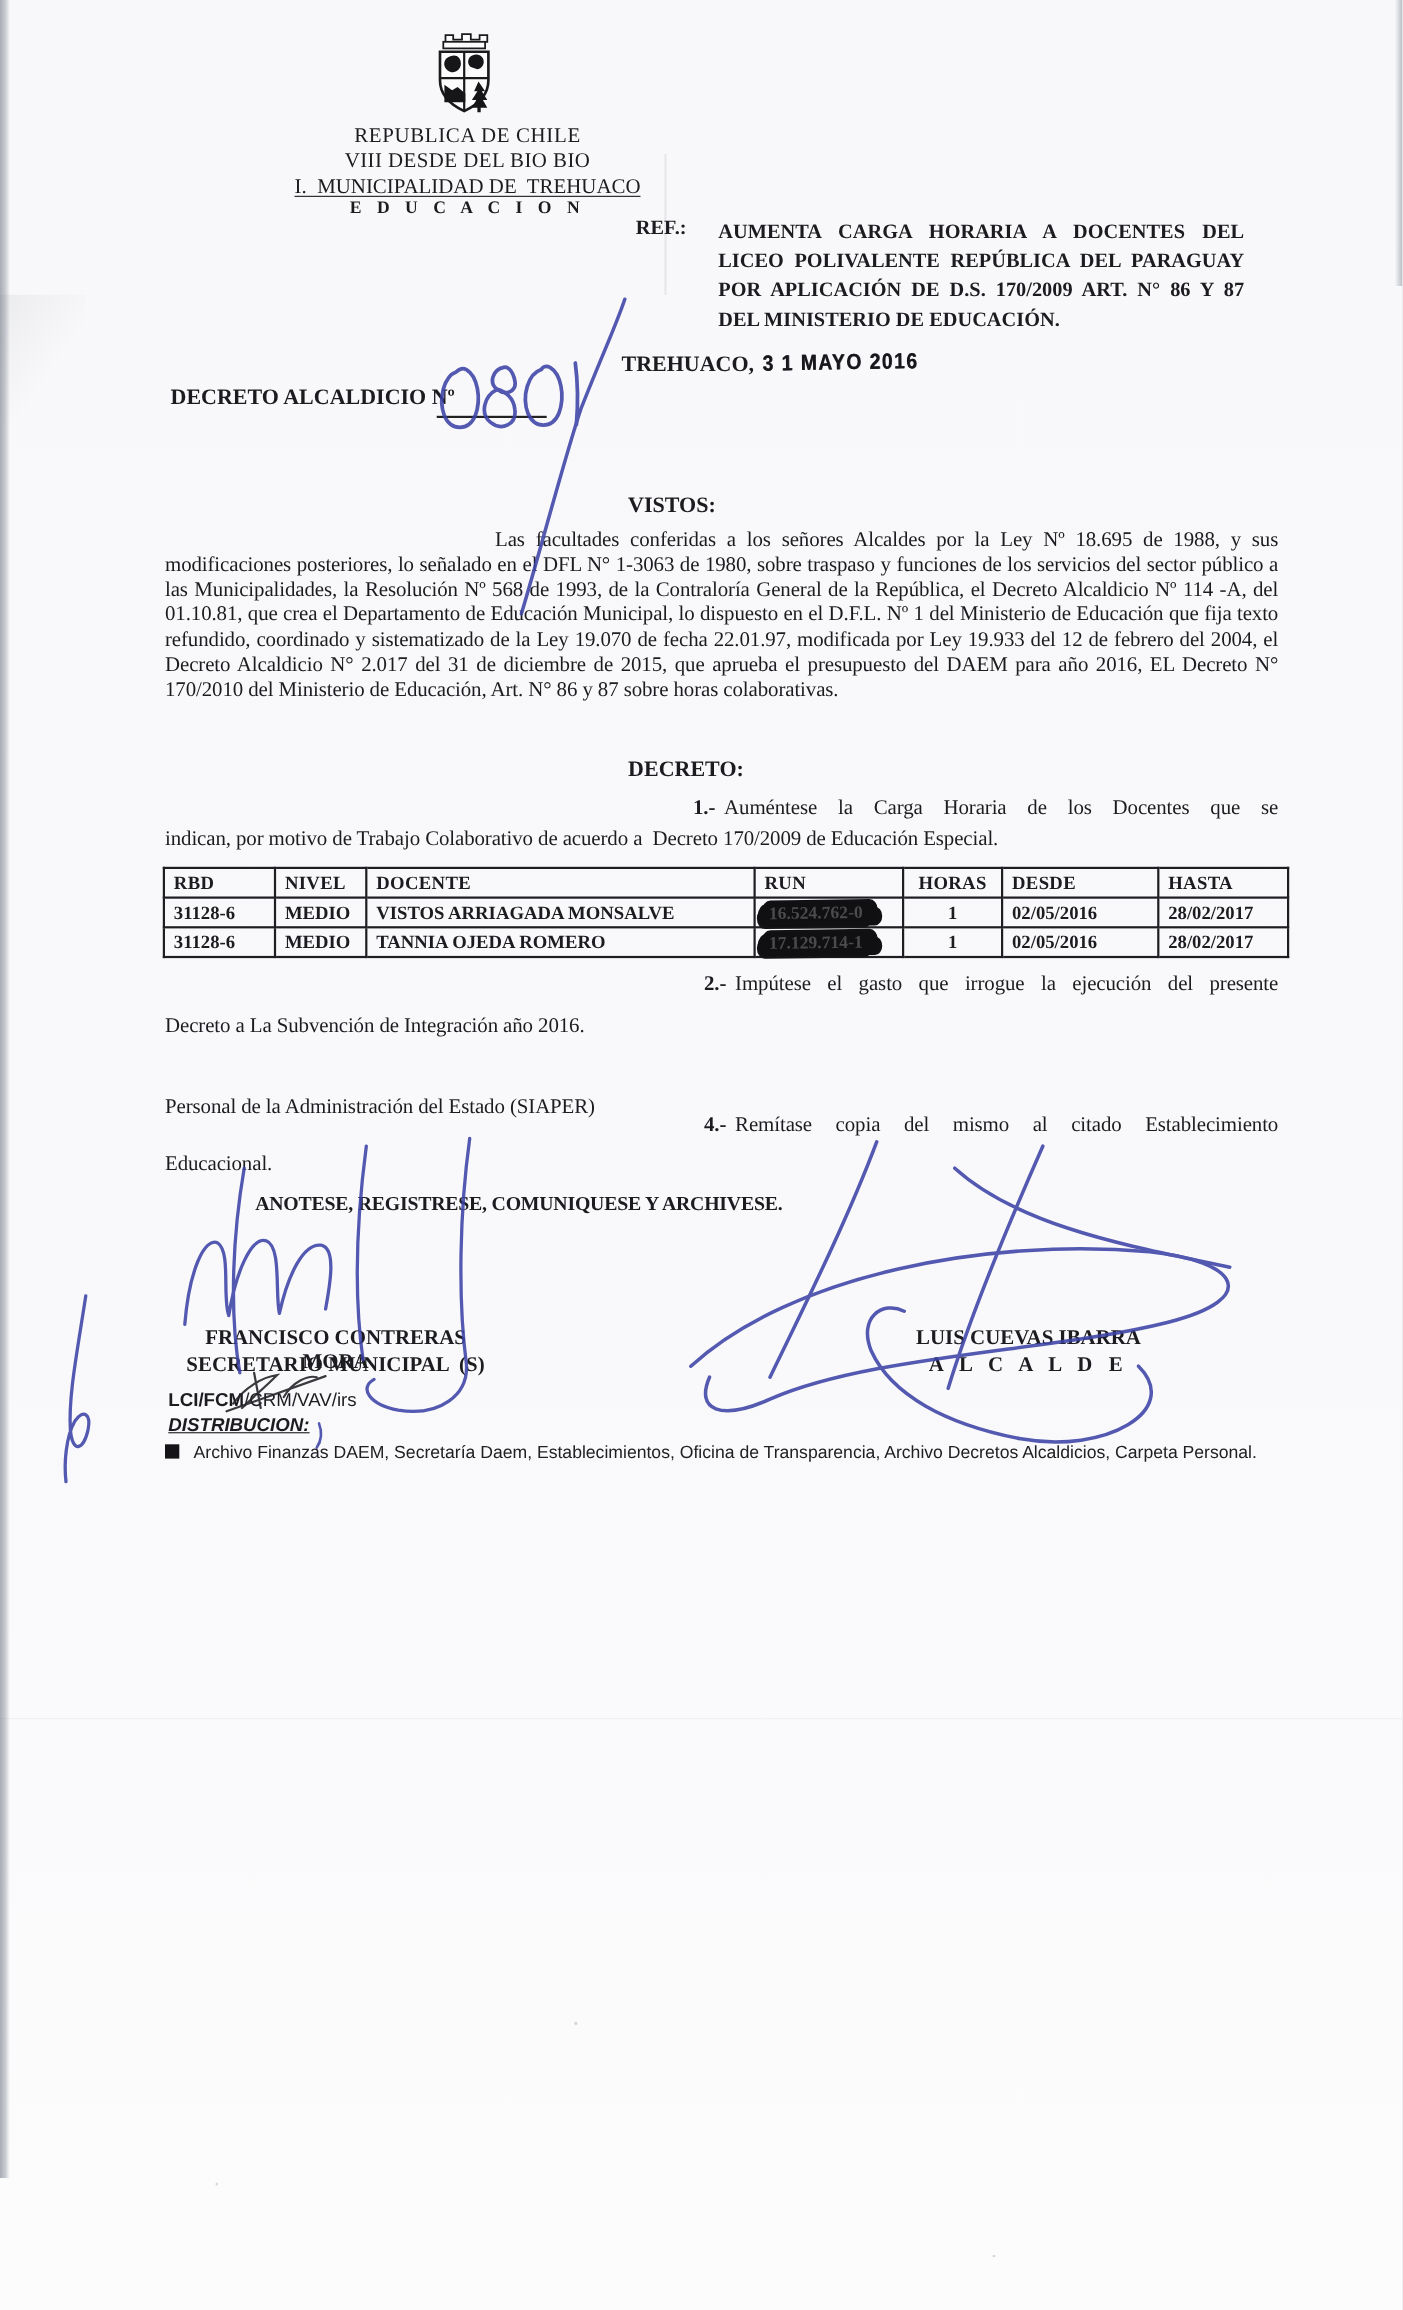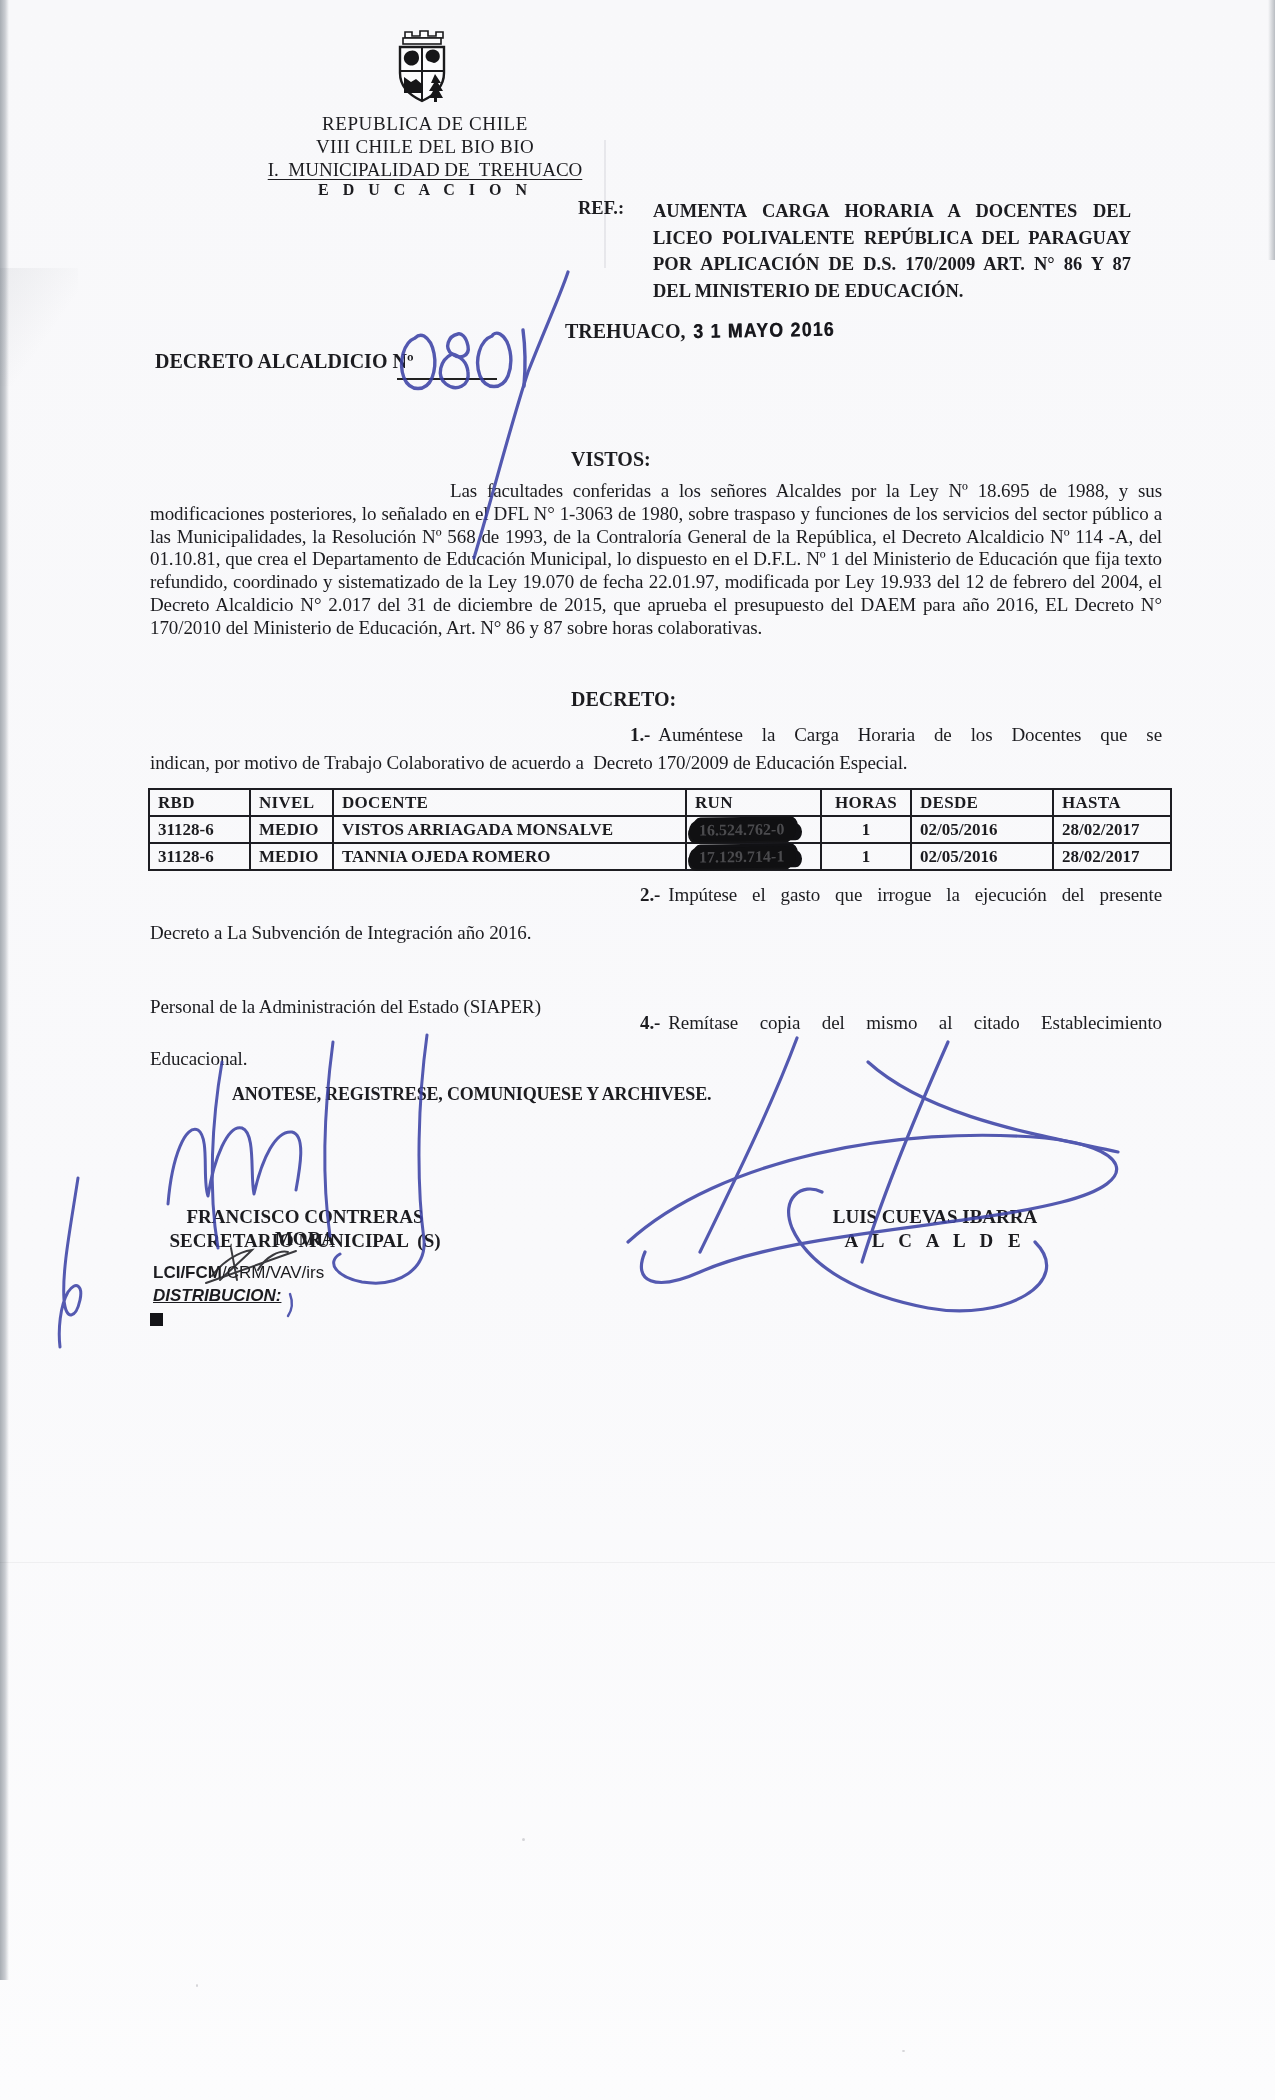--- a/index.html
+++ b/index.html
@@ -93,21 +93,21 @@
     </g>
     <g fill="#161618">
       <path d="M12,26 c7,-5 13,-2 13,5 c0,6 -7,10 -12,6 c-4,-3 -4,-8 -1,-11 z"></path>
       <path d="M33,25 c4,-4 10,-3 12,1 c2,4 0,9 -5,10 l-6,-2 c-3,-3 -3,-6 -1,-9 z"></path>
       <path d="M10,50 l7,5 5,-3 7,6 0,8 h-19 z"></path>
       <path d="M41,47 l6,9 h-3 l5,8 h-4 l4,7 h-6 v4 h-3 v-4 h-5 l4,-7 h-4 l5,-8 h-3 z"></path>
     </g>
   </svg>
 
   <div class="abs hdr hdr-country pre">REPUBLICA DE CHILE</div>
-  <div class="abs hdr hdr-region pre">VIII CHILE DEL BIO BIO</div>
+  <div class="abs hdr hdr-region pre">VIII DESDE DEL BIO BIO</div>
   <div class="abs hdr hdr-muni pre">I.  MUNICIPALIDAD DE  TREHUACO</div>
   <div class="abs hdr hdr-edu pre">E D U C A C I O N</div>
 
   <div class="abs ref-label">REF.:</div>
   <div class="abs ref-text">AUMENTA CARGA HORARIA A DOCENTES DEL LICEO POLIVALENTE REPÚBLICA DEL PARAGUAY POR APLICACIÓN DE D.S. 170/2009 ART. N° 86 Y 87 DEL MINISTERIO DE EDUCACIÓN.</div>
 
   <div class="abs dateline-place">TREHUACO,</div>
   <div class="abs stamp pre">3 1 MAYO 2016</div>
 
   <div class="abs decree-label">DECRETO ALCALDICIO Nº</div>
@@ -181,20 +181,21 @@
   <div class="abs closing">ANOTESE, REGISTRESE, COMUNIQUESE Y ARCHIVESE.</div>
 
   <div class="abs sig sig-left-name">FRANCISCO CONTRERAS MORA</div>
   <div class="abs sig sig-left-title pre">SECRETARIO MUNICIPAL  (S)</div>
   <div class="abs sig sig-right-name">LUIS CUEVAS IBARRA</div>
   <div class="abs sig sig-right-title">A L C A L D E</div>
 
   <div class="abs lci"><span class="b">LCI/FCM</span><span>/CRM/VAV/irs</span></div>
   <div class="abs distr-label">DISTRIBUCION:</div>
   <div class="abs bullet"></div>
+  <div class="abs distr-text">Archivo Finanzas  DAEM, Secretaría Daem, Establecimientos,  Oficina de Transparencia, Archivo Decretos Alcaldicios,  Carpeta Personal.</div>
 
   <svg class="overlay" width="1275" height="2100" viewBox="0 0 1275 2100">
     <g stroke="#3d43a6" fill="none" stroke-linecap="round" stroke-linejoin="round" opacity=".88">
 
       <path stroke-width="3.2" d="M568,272 C560,296 546,326 528,372 C512,420 492,498 474,558"></path>
 
       <g stroke-width="3.4">
         <path d="M415,338 C404,342 398,362 404,378 C410,392 426,392 432,378 C438,362 434,342 424,336 C420,334 417,336 415,338"></path>
         <path d="M458,334 C448,336 444,348 452,354 C460,360 470,356 468,346 C466,336 461,333 458,334"></path>
         <path d="M452,354 C440,360 436,376 446,384 C456,392 470,386 468,372 C467,362 460,356 452,354"></path>

